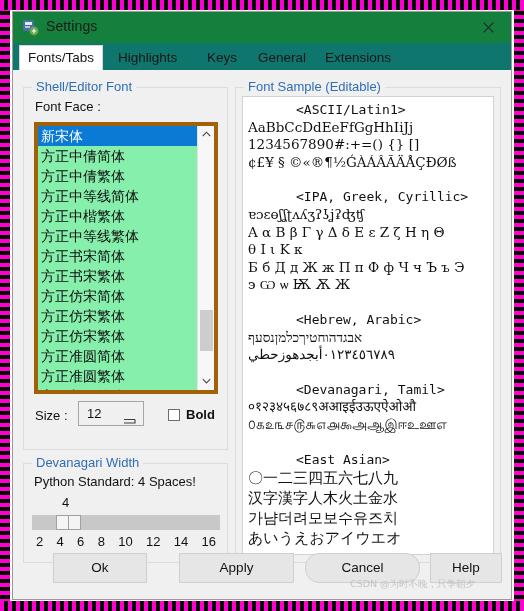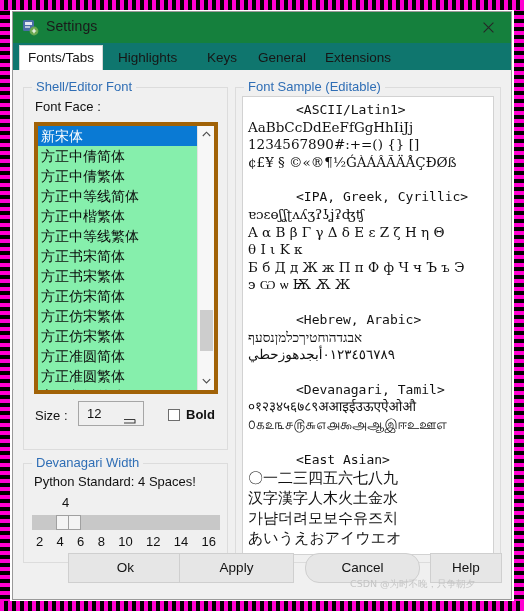--- a/index.html
+++ b/index.html
@@ -329,21 +329,21 @@
     height: 30px;
     background: #e6e6e6;
     border: 1px solid #cfcfcf;
     box-sizing: border-box;
     font-size: 13.5px;
     color: #121212;
     text-align: center;
     line-height: 28px;
     cursor: default;
   }
-  #btn-ok     { left: 55px;  width: 115px; }
+  #btn-ok     { left: 40px;  width: 94px; }
   #btn-apply  { left: 166px; width: 115px; }
   #btn-cancel { left: 292px; width: 115px; border-radius: 14px; }
   #btn-help   { left: 417px; width: 72px;  }
 
   #watermark {
     position: absolute;
     left: 337px;
     bottom: 8px;
     font-size: 9.5px;
     color: #c4c4c4;

